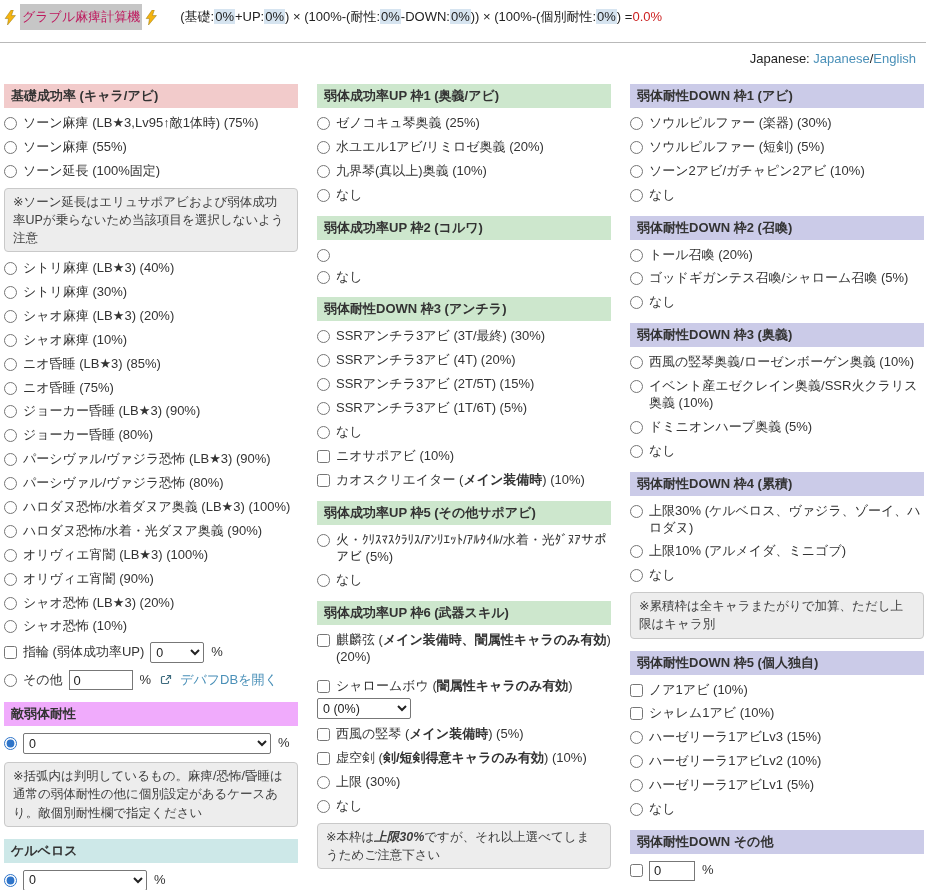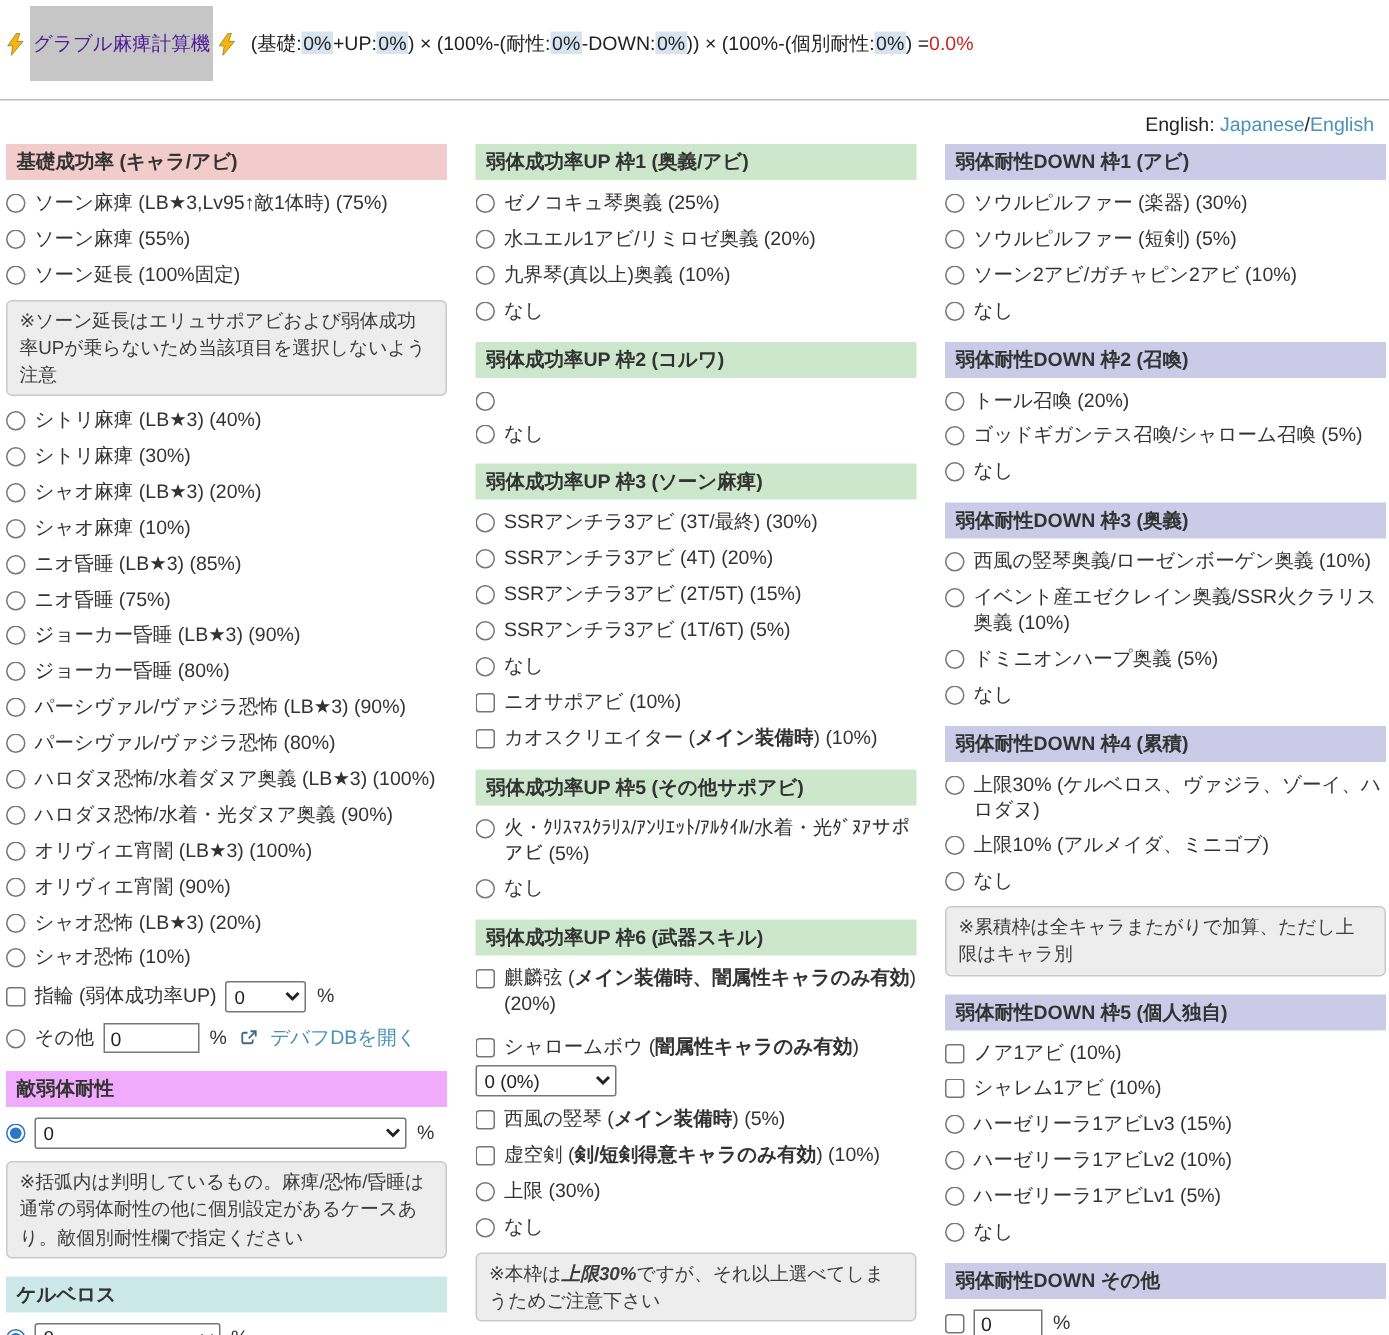--- a/index.html
+++ b/index.html
@@ -3,31 +3,31 @@
 <meta charset="utf-8">
 <style>
   :root{
     --link:#4a90b8; --accent:#2e74c9; --result:#cc2222; --hl:#d6e4f0;
   }
   *{box-sizing:border-box}
   html,body{margin:0;padding:0}
   body{background:#fff;color:#333;font-family:"Liberation Sans","DejaVu Sans",sans-serif;}
   .page{width:926px;height:890px;overflow:hidden;background:#fff;position:relative}
   .topbar{display:flex;align-items:center;gap:3px;padding:4px 5px 0 4px;font-size:13px;white-space:nowrap;color:#222}
-  .title{background:#c6c6c6;padding:16px 2px;color:#4c1d95}
-  .formula{margin-left:6px;color:#222}
+  .title{background:#c6c6c6;padding:4px 2px;color:#be185d}
+  .formula{margin-left:19px;color:#222}
   .hl{background:var(--hl);padding:0 1px}
   .result{color:var(--result)}
   hr.rule{border:none;border-top:1px solid #b9b9b9;margin:12px 0 0}
   .lang-row{text-align:right;font-size:13px;padding:8px 10px 0;color:#222}
   a{color:var(--link);text-decoration:none;cursor:pointer}
   .columns{display:flex;gap:19px;padding:0 4px;align-items:flex-start}
   .col{flex:0 0 294px;width:294px}
   .sec-header{font-weight:bold;font-size:13px;color:#333;padding:3px 7px;margin:12px 0 4px}
-  .col .sec-header:first-child{margin-top:6px}
+  .col .sec-header:first-child{margin-top:18px}
   .hdr-pink{background:#f2cbcb}
   .hdr-green{background:#cde7cd}
   .hdr-lavender{background:#cbcbe8}
   .hdr-beige{background:#f0abfc}
   .hdr-cyan{background:#cde8e8}
   .option{display:flex;align-items:flex-start;gap:6px;margin:7px 0;font-size:13px;line-height:1.3;color:#333}
   .row-center{align-items:center}
   .option input[type=radio],.option input[type=checkbox]{width:13px;height:13px;margin:2px 0 0;accent-color:var(--accent);flex:none}
   .row-center input[type=radio],.row-center input[type=checkbox]{margin:0}
   .lbl{min-width:0}
@@ -63,21 +63,21 @@
       <svg width="13" height="15" viewBox="0 0 10 14">
           <path d="M5.6 0 L0 8 H3.1 L2.2 14 L9.6 5.2 H5.9 L7.6 0 Z" fill="#f6b40e" stroke="#9a7c16" stroke-width="0.5"></path>
         </svg>
     </span>
     <span class="formula" id="formula">(基礎:<span class="hl">0%</span>+UP:<span class="hl">0%</span>) × (100%-(耐性:<span class="hl">0%</span>-DOWN:<span class="hl">0%</span>)) × (100%-(個別耐性:<span class="hl">0%</span>) =<span class="result">0.0%</span></span>
   </div>
 
   <hr class="rule">
 
   <div class="lang-row">
-    <span>English: </span><a>Japanese</a><span>/</span><a>English</a>
+    <span>Japanese: </span><a>Japanese</a><span>/</span><a>English</a>
   </div>
 
   <div class="columns" id="columns">
       <div class="col">
         <div class="sec-header hdr-pink">基礎成功率 (キャラ/アビ)</div>
         <label class="option">
           <input type="radio" name="g0-0" style="">
           <span class="lbl">ソーン麻痺 (LB★3,Lv95↑敵1体時) (75%)</span>
         </label>
         <label class="option">
@@ -207,21 +207,21 @@
           <span class="lbl">なし</span>
         </label>
         <div class="sec-header hdr-green">弱体成功率UP 枠2 (コルワ)</div>
         <label class="option">
           <input type="radio" name="g1-1" style="">
         </label>
         <label class="option">
           <input type="radio" name="g1-1" style="">
           <span class="lbl">なし</span>
         </label>
-        <div class="sec-header hdr-green">弱体成功率UP 枠3 (ソーン麻痺)</div>
+        <div class="sec-header hdr-green">弱体耐性DOWN 枠3 (アンチラ)</div>
         <label class="option">
           <input type="radio" name="g1-2" style="">
           <span class="lbl">SSRアンチラ3アビ (3T/最終) (30%)</span>
         </label>
         <label class="option">
           <input type="radio" name="g1-2" style="">
           <span class="lbl">SSRアンチラ3アビ (4T) (20%)</span>
         </label>
         <label class="option">
           <input type="radio" name="g1-2" style="">

